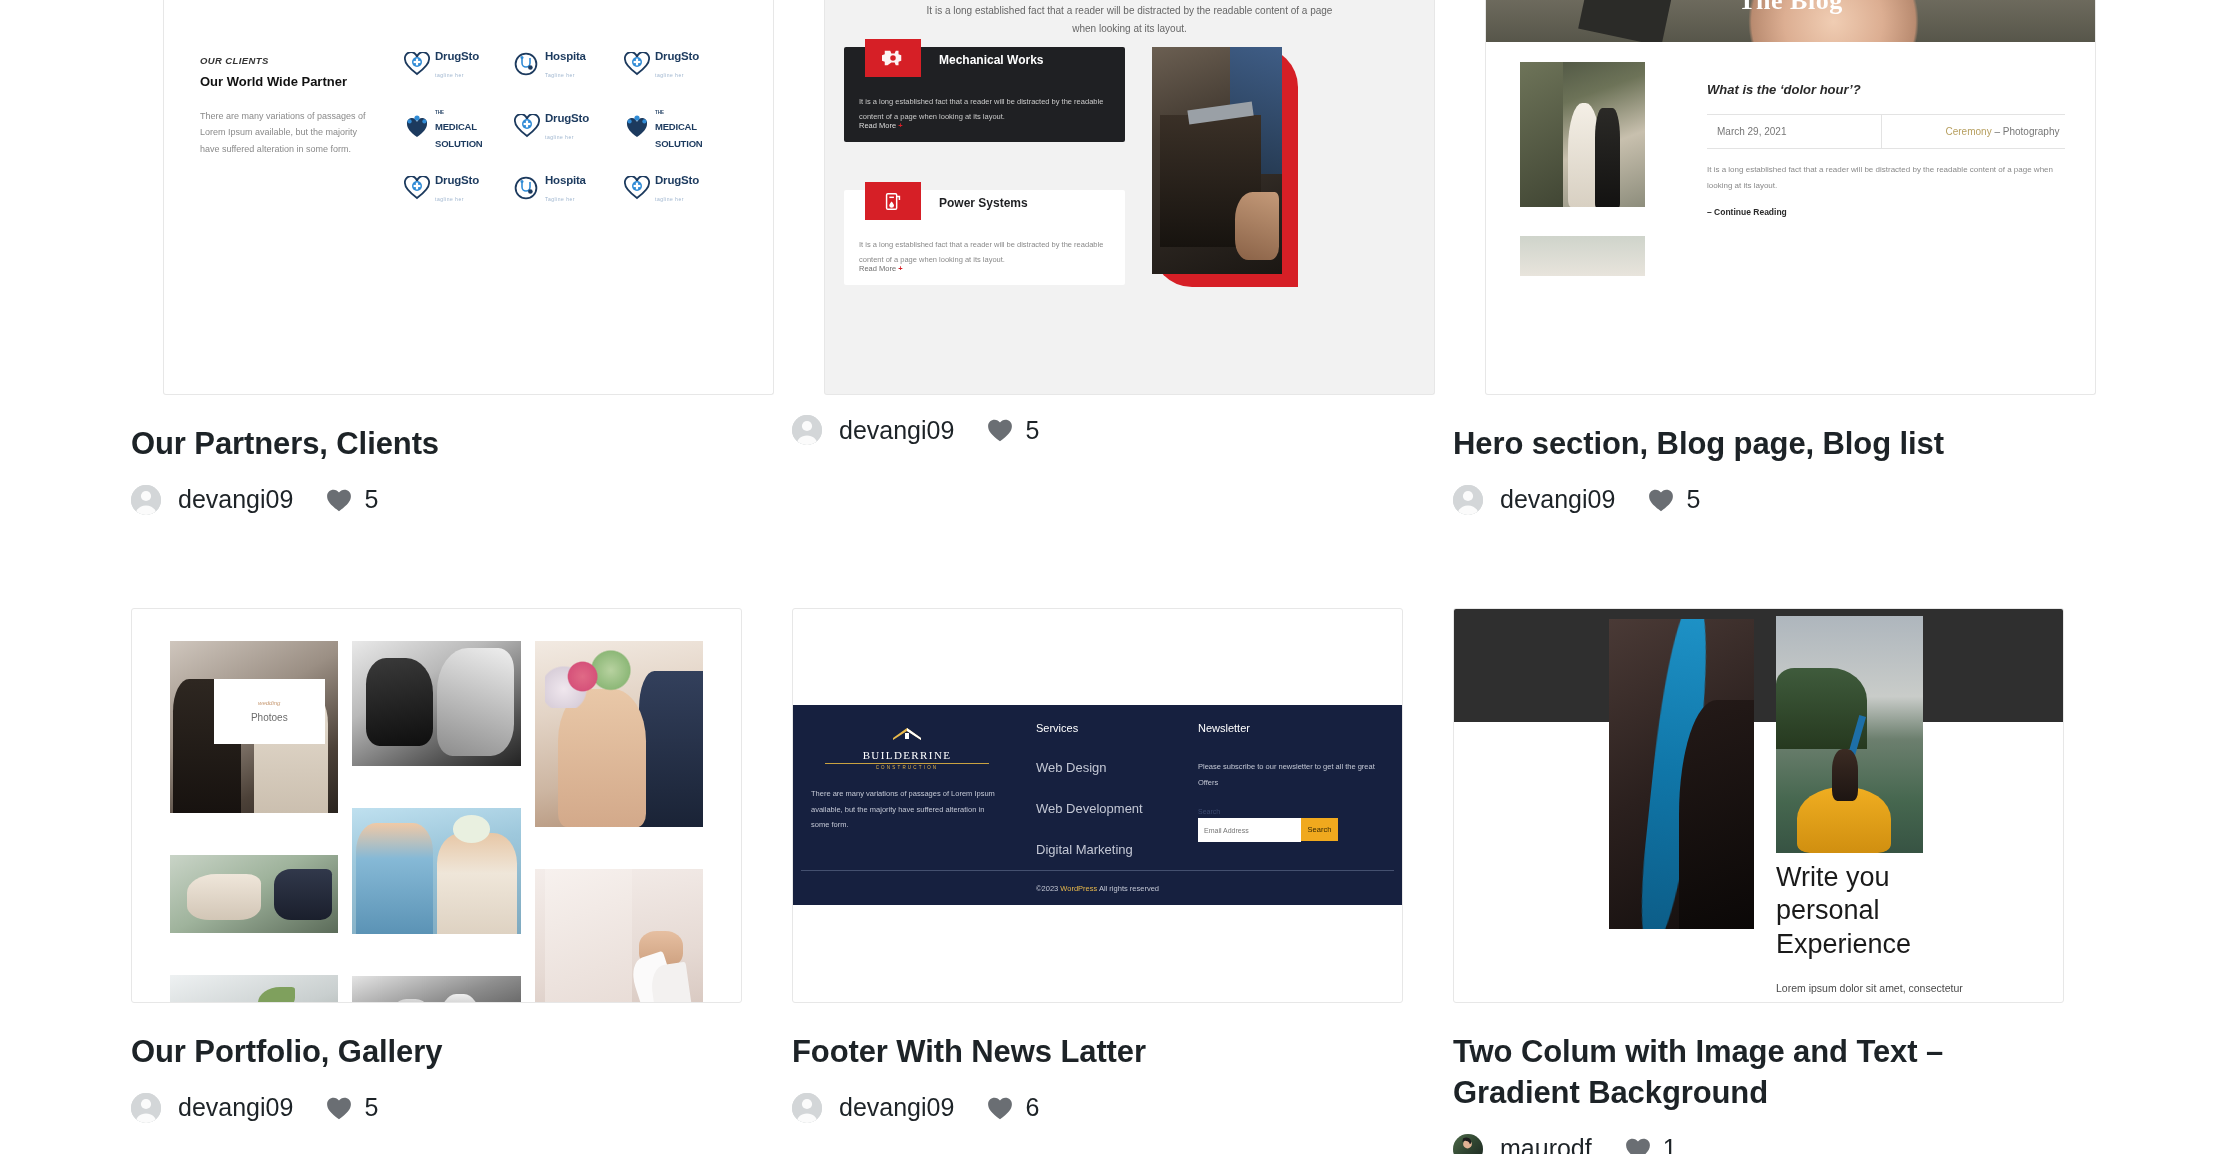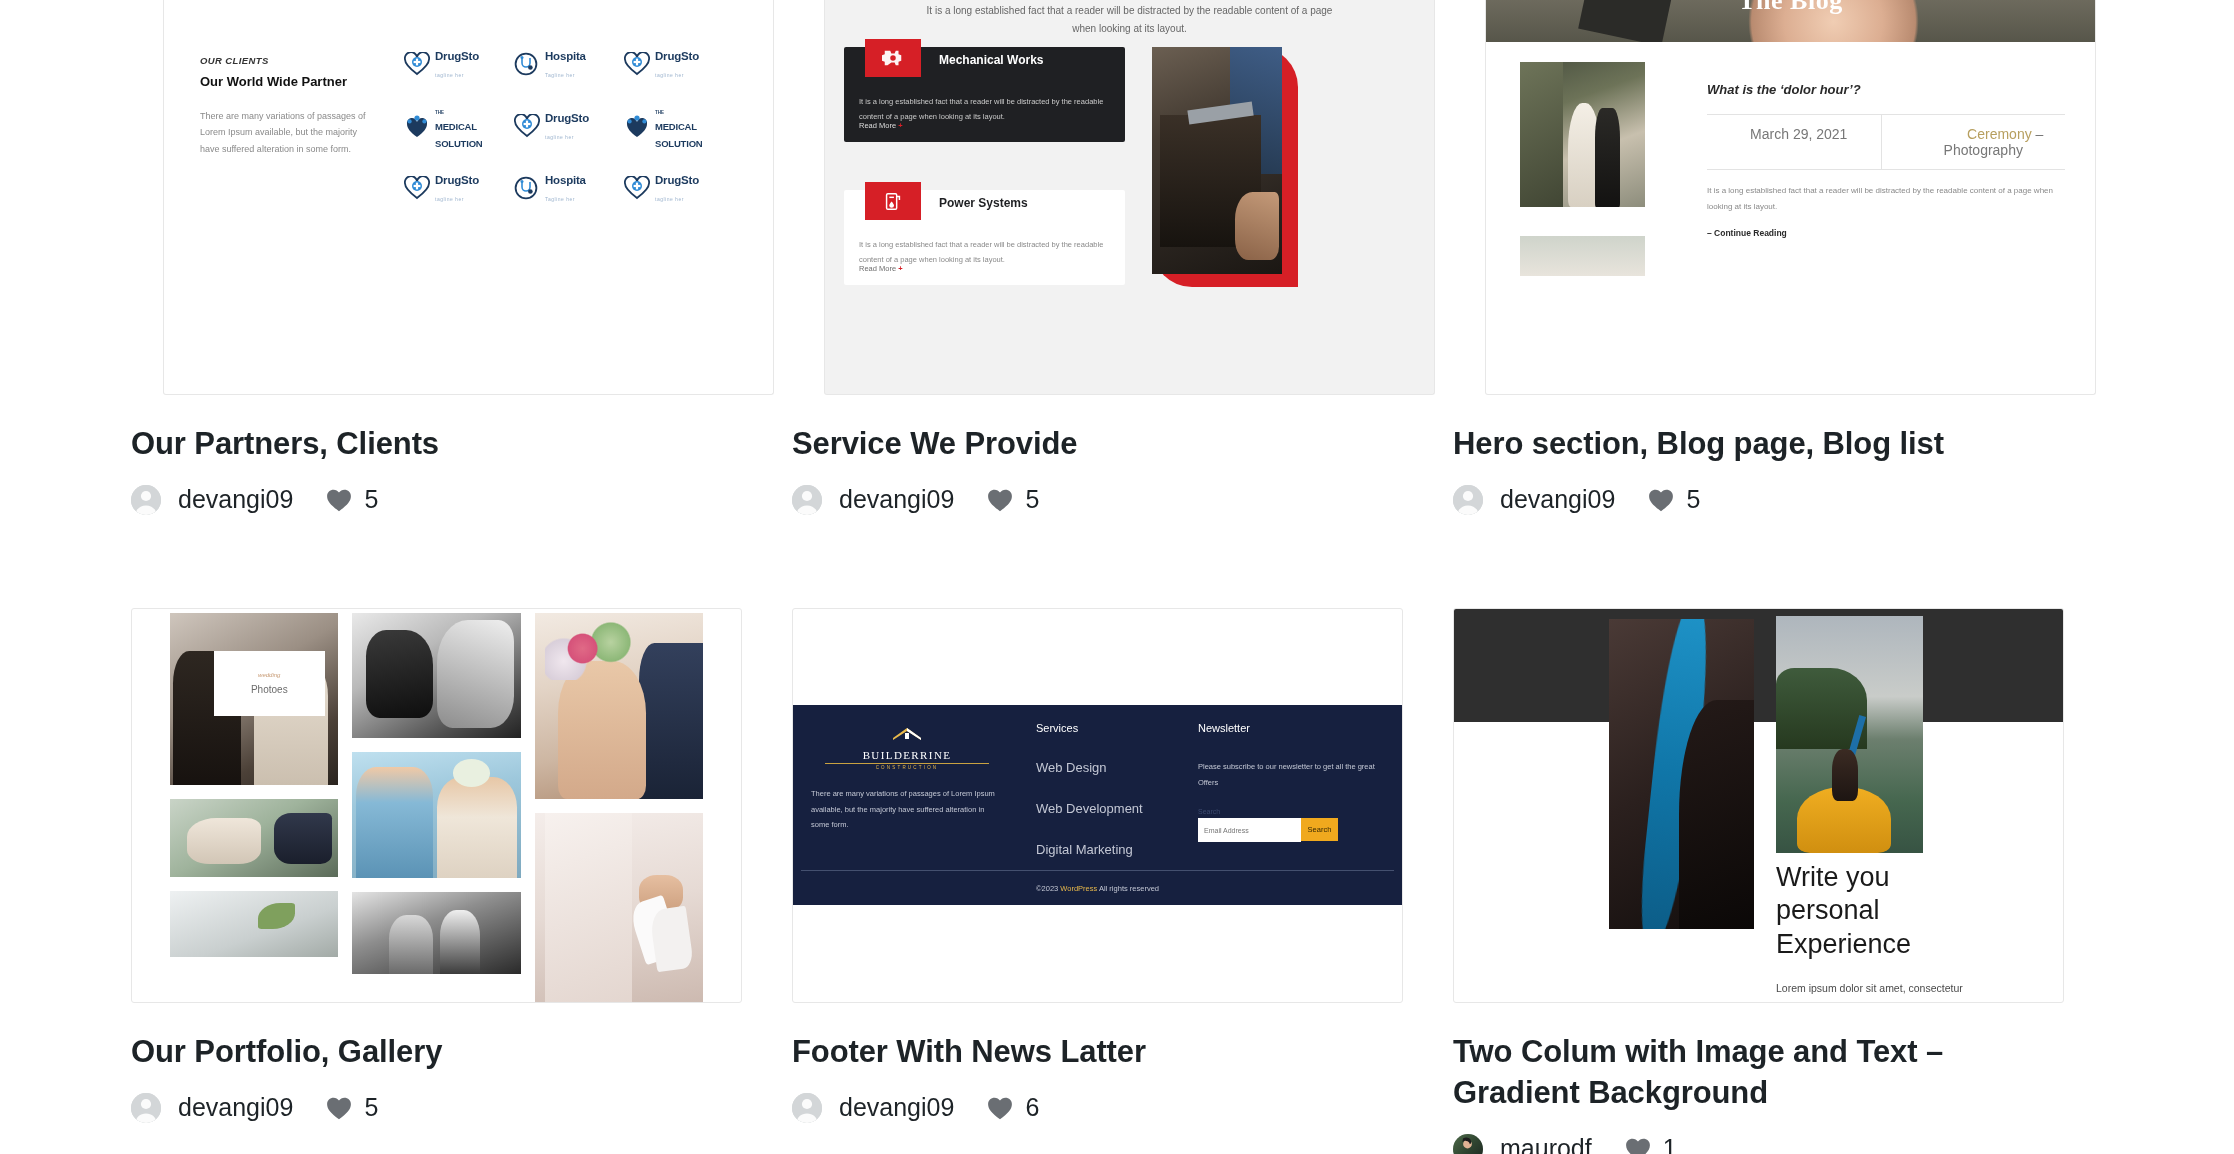--- a/index.html
+++ b/index.html
@@ -141,34 +141,34 @@
   .t3 .pimg .dress { position:absolute; left:38%; bottom:0; width:26%; height:72%;
                      background:linear-gradient(180deg,#f4efe6,#d8d0c2); border-radius:44% 44% 8% 8%; }
   .t3 .pimg .groom { position:absolute; left:60%; bottom:0; width:20%; height:68%;
                      background:linear-gradient(180deg,#2b2a27,#131211); border-radius:30% 30% 4% 4%; }
   .t3 .pimg .rock { position:absolute; left:0; top:0; width:34%; height:100%;
                     background:linear-gradient(150deg,#6e7459,#414634); }
   .t3 .ptext { position:absolute; left:204px; top:20px; right:16px; }
   .t3 .ph { font-size:13px; font-weight:700; font-style:italic; color:#2a2a2a; }
   .t3 .rule { border-top:1px solid #e3e3e3; margin-top:17px; }
   .t3 .rowmeta { display:flex; border-bottom:1px solid #e3e3e3; }
-  .t3 .rowmeta .c { padding:11px 0 11px 10px; font-size:14px; color:#777; flex:1;text-align:center; }
+  .t3 .rowmeta .c { padding:11px 0 11px 10px; font-size:10px; color:#777; flex:1; }
   .t3 .rowmeta .c+.c { border-left:1px solid #e3e3e3; padding-left:20px; }
   .t3 .rowmeta .c em { font-style:normal; color:#b79f5f;padding-left:44px; }
   .t3 .pbody { font-size:8px; color:#8a8a8a; line-height:2.05; margin-top:13px; }
   .t3 .cont { font-size:8.5px; font-weight:700; color:#2a2a2a; margin-top:12px; }
   .t3 .next { position:absolute; left:34px; top:236px; width:125px; height:40px;
               background:linear-gradient(180deg,#cfd4cb,#e8e4dc); }
 
   
   .t4 { background:#fff; }
   .t4 .g { position:absolute; left:38px; top:4px; right:38px; bottom:0;
            display:grid; grid-template-columns:1fr 1fr 1fr; column-gap:14px; }
   .t4 .col { display:flex; flex-direction:column; gap:14px; }
-  .t4 .ph { width:100%; overflow:hidden; position:relative; }
+  .t4 .ph { width:100%; overflow:hidden; position:relative;margin-top:28px; }
   .t4 .c1a { height:172px; background:linear-gradient(150deg,#cfc6bd 0%,#9b8f84 40%,#4c4138 75%,#2a241f 100%); }
   .t4 .c1a .men { position:absolute; left:2%; bottom:0; width:40%; height:78%;
                   background:linear-gradient(180deg,#2e2721,#17120f); border-radius:24% 24% 0 0; }
   .t4 .c1a .wom { position:absolute; right:6%; bottom:0; width:44%; height:72%;
                   background:linear-gradient(180deg,#e8dfd2,#cbbfaf); border-radius:28% 28% 0 0; }
   .t4 .card-lbl { position:absolute; left:26%; top:22%; width:66%; height:38%;
                   background:#fff; display:flex; flex-direction:column;
                   align-items:center; justify-content:center; gap:6px; }
   .t4 .card-lbl .w { font-size:6px; color:#c79a74; font-style:italic; }
   .t4 .card-lbl .p { font-size:10px; color:#6c6c6c; }
@@ -476,21 +476,20 @@
         <div class="photoWrap">
           <div class="photo">
             <div class="blue"></div>
               <div class="mach"></div>
               <div class="bar"></div>
               <div class="arm"></div>
           </div>
         </div>
       </div>
     </div>
-    <div class="card-title">Service We Provide</div>
     <div class="card-meta">
       <span class="avatar">
         <svg viewBox="0 0 30 30">
             <rect width="30" height="30" fill="#d3d6d8"></rect>
             <circle cx="15" cy="11" r="5.1" fill="#fbfbfb"></circle>
             <path d="M4.6 30c0-6 4.7-9.6 10.4-9.6S25.4 24 25.4 30z" fill="#fbfbfb"></path>
           </svg>
       </span>
       <span class="author">devangi09</span>
       <span class="likes">

